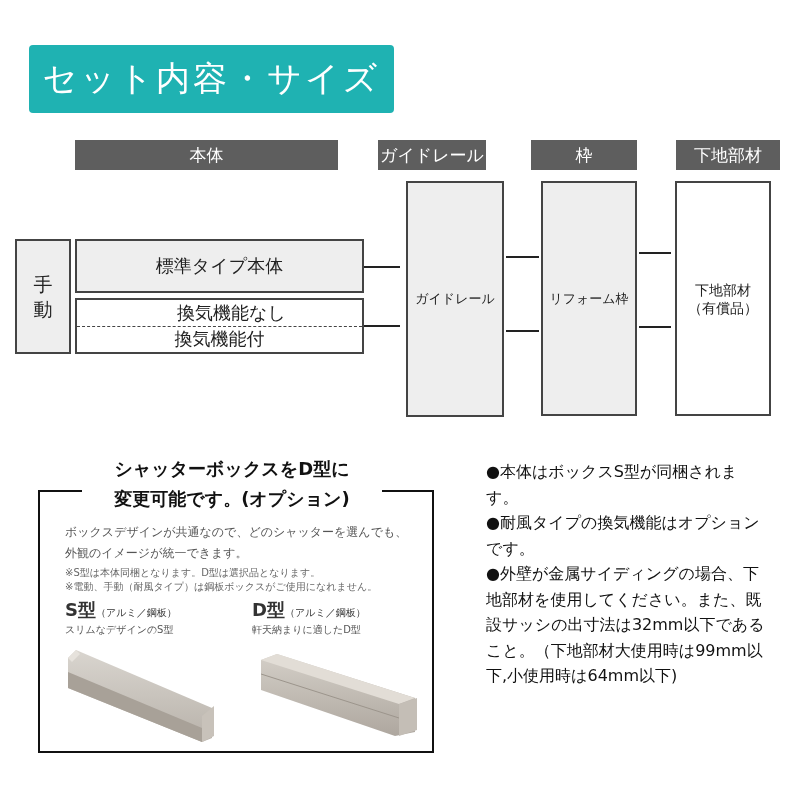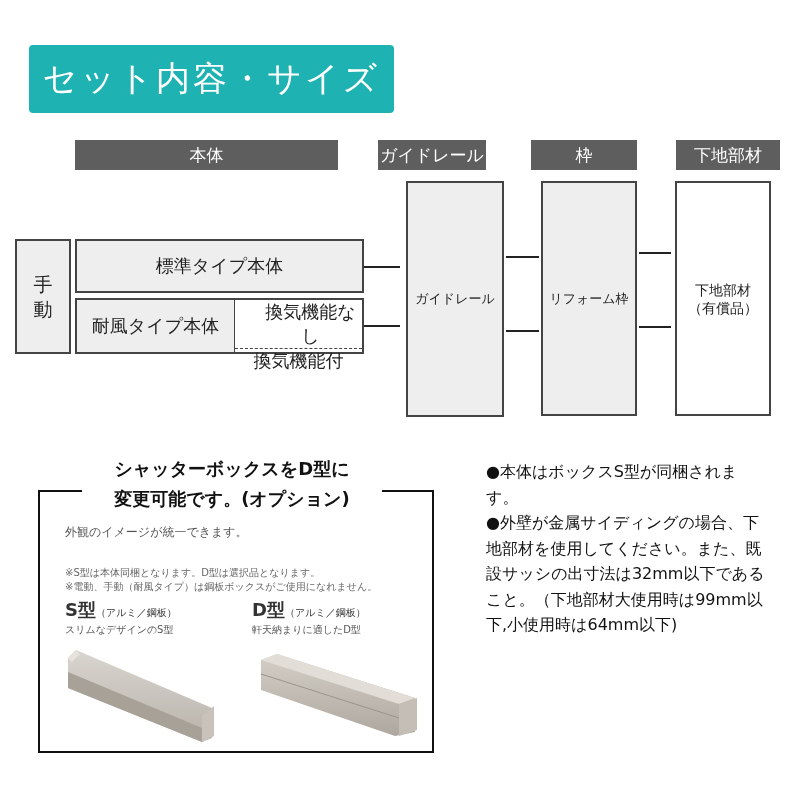--- a/index.html
+++ b/index.html
@@ -81,21 +81,20 @@
 <div class="box" id="box-manual">
   <span>手</span>
   <span>動</span>
 </div>
 
 <div class="box" id="box-standard">
   <span>標準タイプ本体</span>
 </div>
 
 <div class="box" id="box-wind">
-  <div class="wind-label">耐風タイプ本体</div>
   <div class="wind-options">
     <div class="opt top">換気機能なし</div>
     <div class="opt">換気機能付</div>
   </div>
 </div>
 
 <div class="box" id="box-guide">
   <span>ガイドレール</span>
 </div>
 <div class="box" id="box-frame">
@@ -113,20 +112,21 @@
 <div class="conn" style="left:639px; top:252px; width:32px;"></div>
 <div class="conn" style="left:639px; top:326px; width:32px;"></div>
 
 <div class="option-frame"></div>
 <div class="option-title">
   <div>シャッターボックスをD型に</div>
   <div>変更可能です。(オプション)</div>
 </div>
 
 <div class="opt-desc">
+  <div>ボックスデザインが共通なので、どのシャッターを選んでも、</div>
   <div>外観のイメージが統一できます。</div>
 </div>
 <div class="opt-note" style="top:566px;">※S型は本体同梱となります。D型は選択品となります。</div>
 <div class="opt-note" style="top:580px;">※電動、手動（耐風タイプ）は鋼板ボックスがご使用になれません。</div>
 
 <div class="type-title" style="left:65px; top:598px;">
   <span class="big">S型</span><span class="small">（アルミ／鋼板）</span>
 </div>
 <div class="type-desc" style="left:65px; top:623px;">スリムなデザインのS型</div>
 
@@ -156,14 +156,15 @@
     </linearGradient>
   </defs>
   <polygon points="6,12 22,6 160,50 160,84 140,88 6,42" fill="url(#dg1)"></polygon>
   <polygon points="6,12 22,6 160,50 144,56" fill="#e2ddd6"></polygon>
   <polygon points="144,56 162,50 162,82 144,88" fill="#c4beb6"></polygon>
   <line x1="6" y1="26" x2="144" y2="70" stroke="#9c958c" stroke-width="1"></line>
 </svg>
 
 <div class="notes">
   <p>●本体はボックスS型が同梱されます。</p>
+  <p>●耐風タイプの換気機能はオプションです。</p>
   <p>●外壁が金属サイディングの場合、下地部材を使用してください。また、既設サッシの出寸法は32mm以下であること。（下地部材大使用時は99mm以下,小使用時は64mm以下)</p>
 </div>
 
 </body></html>

